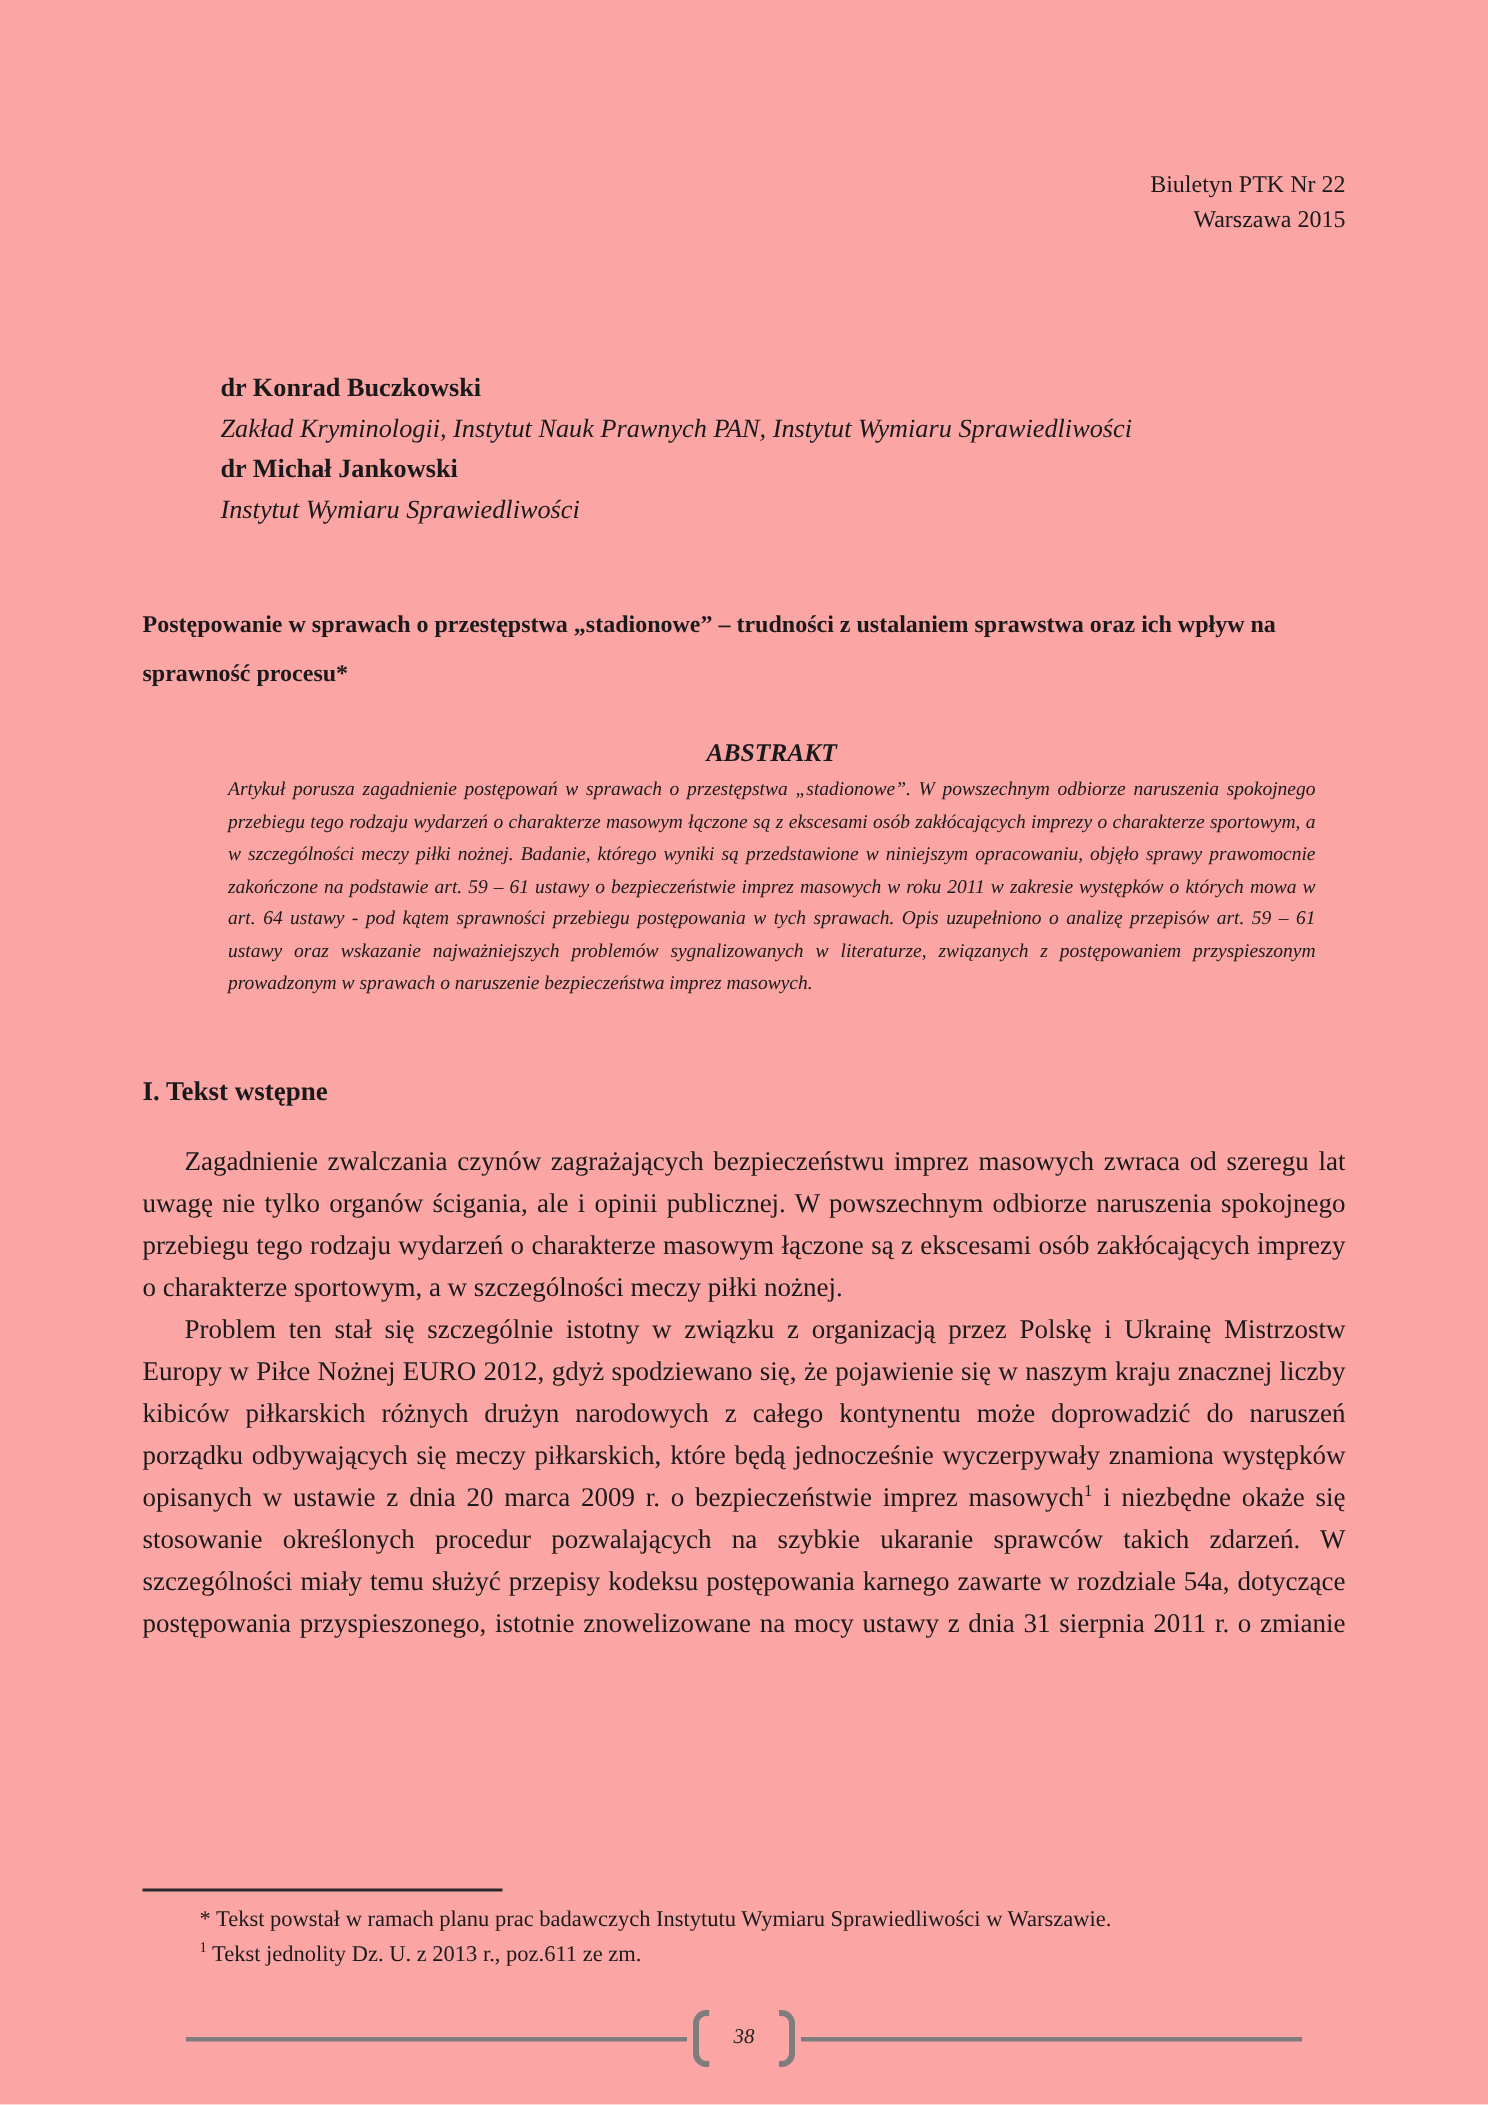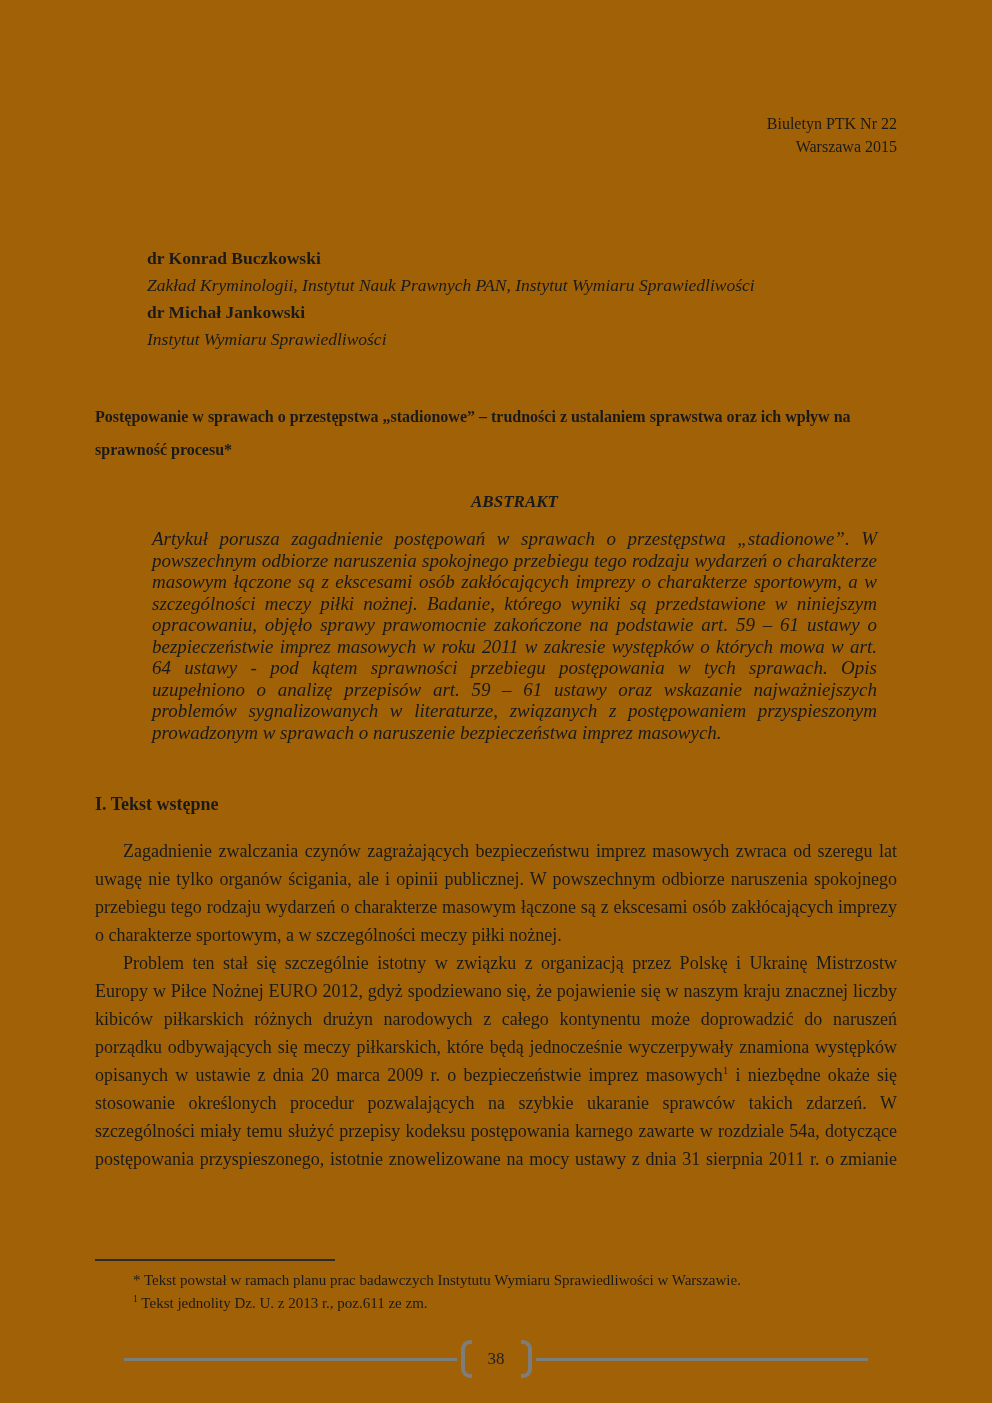--- a/index.html
+++ b/index.html
@@ -5,21 +5,21 @@
   html, body {
     margin: 0;
     padding: 0;
     background: #ffffff;
   }
   .page {
     position: relative;
     width: 992px;
     height: 1403px;
     margin: 0 auto;
-    background: #a16207;
+    background: #fca5a5;
     color: #1a1a1a;
     font-family: "Liberation Serif", "DejaVu Serif", serif;
     overflow: hidden;
     box-sizing: border-box;
     padding: 112px 95px 0 95px;
   }
   .header {
     text-align: right;
     font-size: 16px;
     line-height: 23px;
@@ -45,23 +45,23 @@
   }
   .abstract-heading {
     margin-top: 25px;
     text-align: center;
     font-weight: bold;
     font-style: italic;
     font-size: 17px;
     line-height: 22px;
   }
   .abstract-text {
-    margin-top: 15px;
+    margin-top: 2px;
     font-style: italic;
-    font-size: 19px;
+    font-size: 13px;
     line-height: 21.5px;
     text-align: justify;
     text-align-last: left;
   }
   .section-heading {
     margin-top: 50px;
     font-size: 18px;
     font-weight: bold;
     line-height: 22px;
   }
@@ -135,22 +135,23 @@
     margin-right: 4px;
     border-right: 4px solid #7d7d7d;
     border-top: 4px solid #7d7d7d;
     border-bottom: 4px solid #7d7d7d;
     border-top-right-radius: 9px;
     border-bottom-right-radius: 9px;
   }
   .page-number {
     flex: 0 0 auto;
     margin: 0 16px;
-    font-size: 17px;
+    font-size: 14px;
     color: #222222;
+    font-style: italic;
   }
 </style>
 </head>
 <body>
 
 <div class="page">
 
   <div class="header">
     <div>Biuletyn PTK Nr 22</div>
     <div>Warszawa 2015</div>

